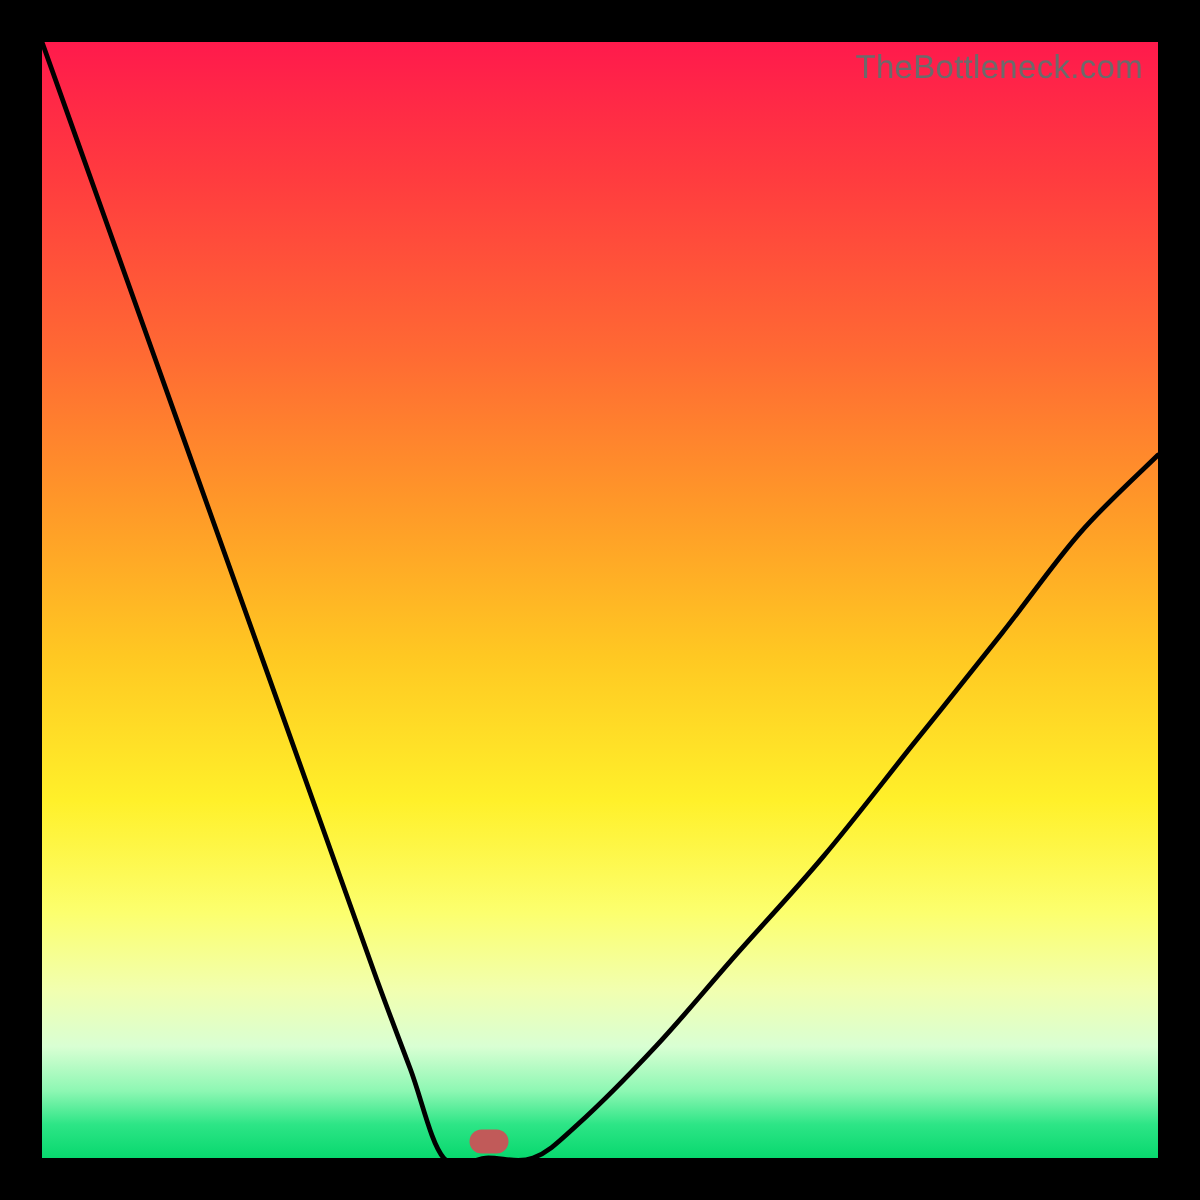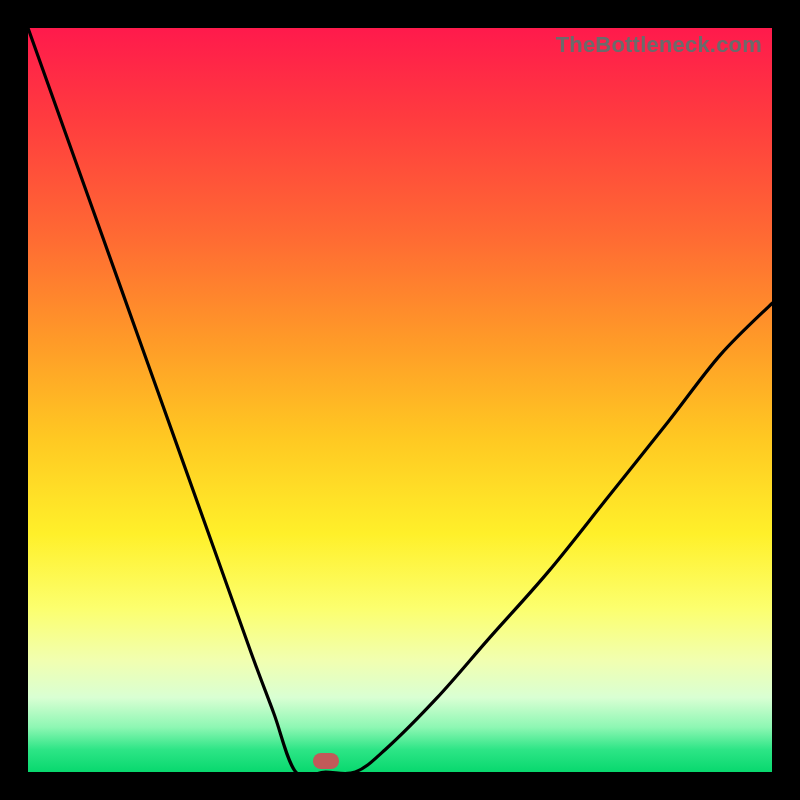--- a/index.html
+++ b/index.html
@@ -38,21 +38,21 @@
       #2de586 97%,
       #08d86e 100%
     );
   }
   .watermark {
     position: absolute;
     top: 4px;
     right: 10px;
     color: #6b6b6b;
     font-size: 22px;
-    font-weight: 700;
+    font-weight: 400;
     letter-spacing: 0.2px;
     user-select: none;
   }
   svg.curve {
     position: absolute;
     left: 0;
     top: 0;
     width: 744px;
     height: 744px;
     overflow: visible;

